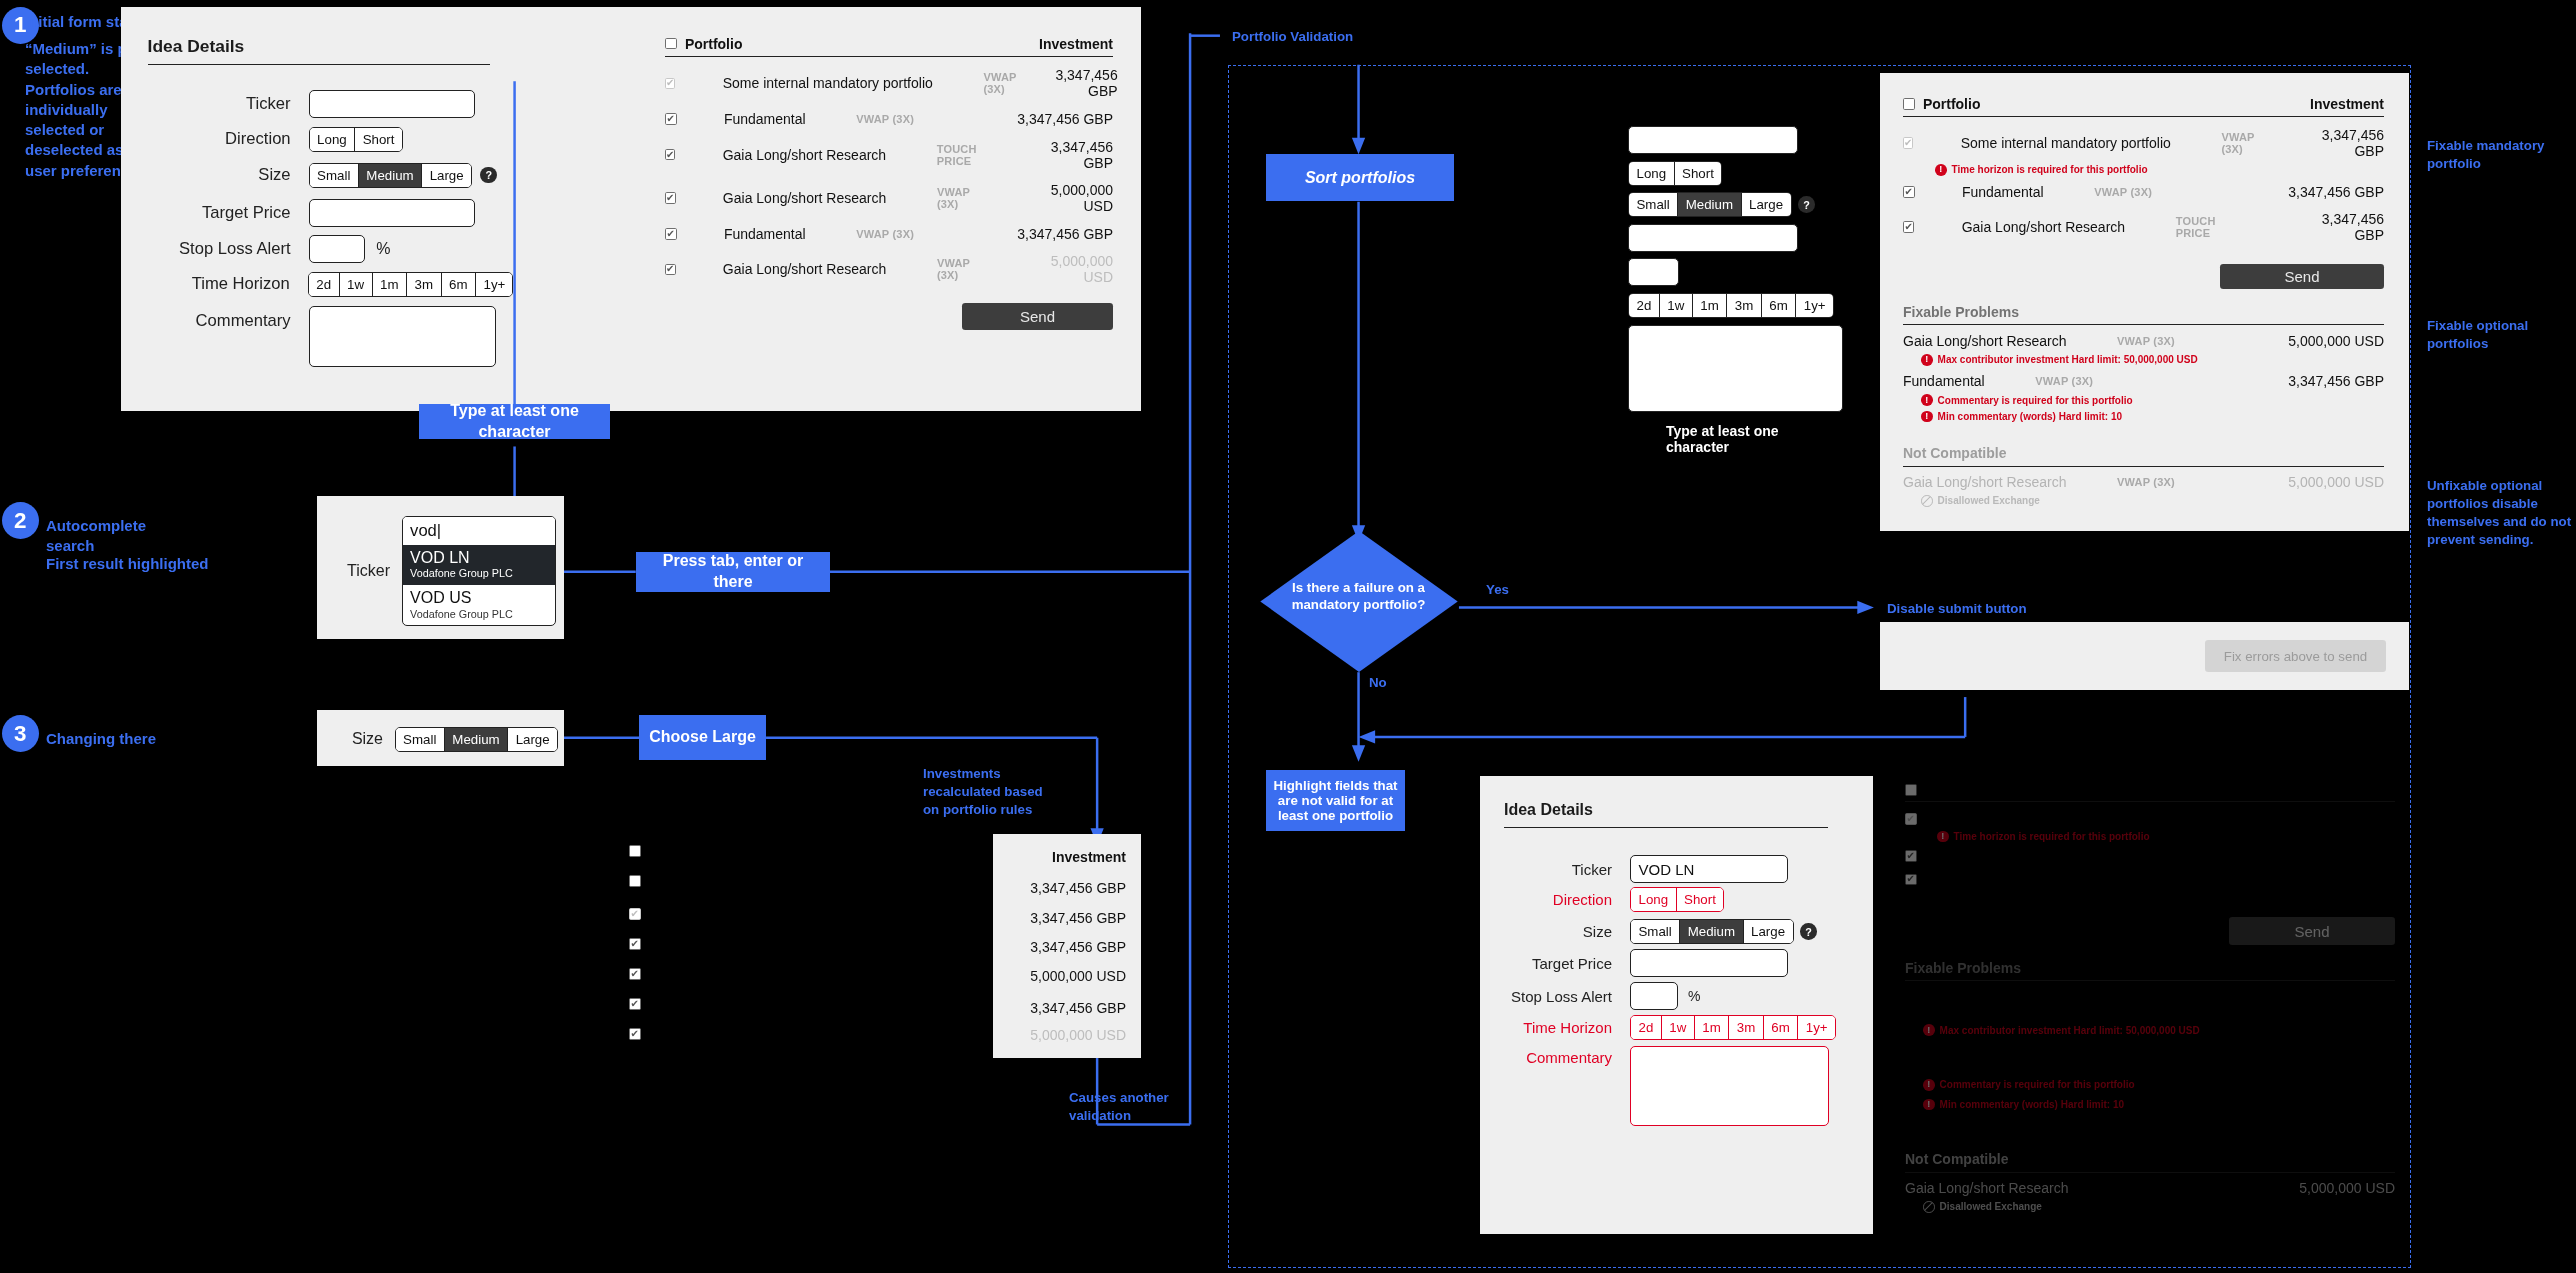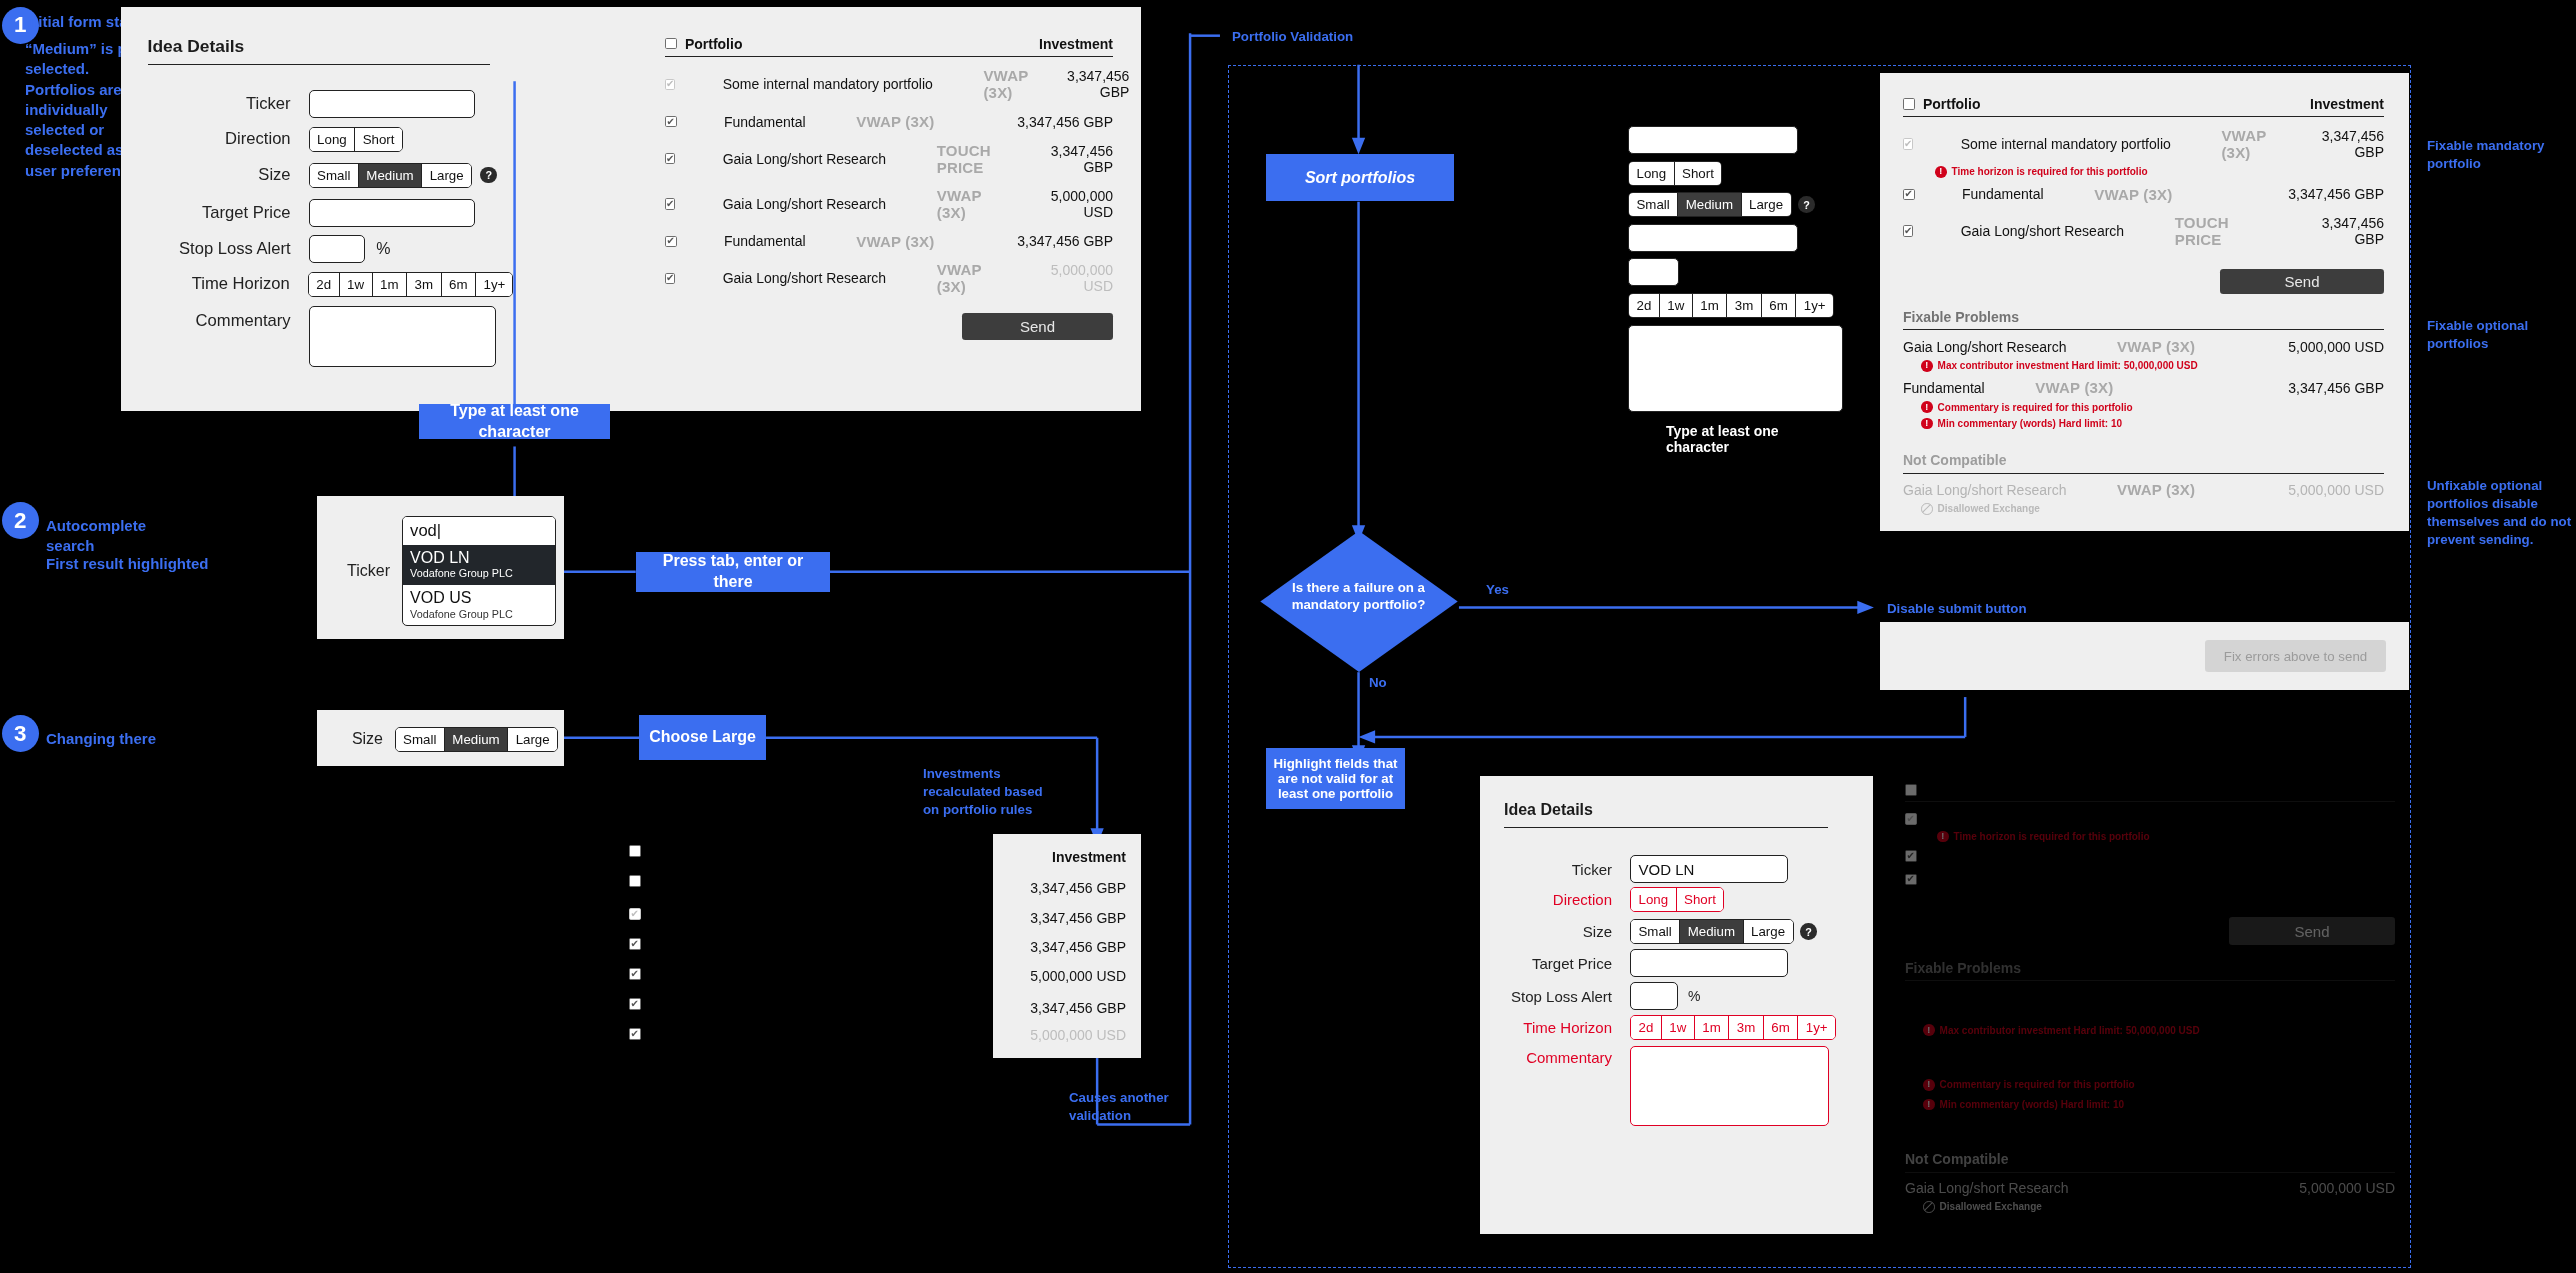--- a/index.html
+++ b/index.html
@@ -61,21 +61,21 @@
     width:16.6px; height:16.6px; border-radius:50%; background:#2b2b2b; color:#fff;
     font-size:10.8px; font-weight:bold; display:flex; align-items:center; justify-content:center;
   }
   .ta { background:#fff; border:1.2px solid #222; border-radius:5px; }
   .ta.err { border-color:#e00024; }
   .pct { font-size:16px; color:#222; }
   .phead { display:flex; align-items:center; font-size:14px; font-weight:bold; color:#111; padding-bottom:4.1px; }
   .prow { display:flex; align-items:center; font-size:14px; color:#111;gap:39px; }
   .prow.muted, .prow.muted .pinv, .prow.muted .pname { color:#b4b4b4; }
   .pname { flex:0 0 auto; }
-  .ptag { color:#a9a9a9; font-size:15px; font-weight:bold; letter-spacing:0.2px; }
+  .ptag { color:#a9a9a9; font-size:11px; font-weight:bold; letter-spacing:0.2px; }
   .pinv { margin-left:auto; font-size:14px; color:#111; text-align:right; }
   .pinv.dim { color:#bdbdbd; }
   .cbx { width:11.6px; height:11.6px; border:1.2px solid #6f6f6f; background:#fff; border-radius:1.7px;
          display:inline-flex; align-items:center; justify-content:center; font-size:10px; color:#555; line-height:1; }
   .cbx.checked { background:#fff; }
   .cbx.checked::after { content:"\2714"; color:#555; font-size:10px; }
   .cbx.lite { border-color:#c8c8c8; }
   .cbx.lite.checked::after { color:#bdbdbd; }
   .sendbtn {
     background:#3d3d3d; color:#e8e8e8; font-size:15px;
@@ -350,21 +350,21 @@
   <svg style="left:0; top:0; width:198px; height:141px;" viewBox="0 0 238 170">
     <polygon points="119,0 238,85 119,170 0,85" fill="#3b6ef0"></polygon>
   </svg>
   <div class="abs" style="left:18px; top:48px; width:161px; text-align:center; color:#fff; font-size:13.3px; font-weight:bold; line-height:1.3;">Is there a failure on a mandatory portfolio?</div>
 </div>
 <div class="abs ann-sm" style="left:1486px; top:581px;">Yes</div>
 <div class="abs ann-sm" style="left:1369px; top:674px;">No</div>
 
 <div class="abs ann-sm" style="left:1887px; top:600px;">Disable submit button</div>
 
-<div class="abs flowbox" style="left:1266px; top:748px; width:139px; height:61px; font-size:13.3px;">Highlight fields that are not valid for at least one portfolio</div>
+<div class="abs flowbox" style="left:1266px; top:770px; width:139px; height:61px; font-size:13.3px;">Highlight fields that are not valid for at least one portfolio</div>
 
 <div class="abs" style="left:1628px; top:126px; width:199px;">
   <div class="inp" style="width:170px;"></div>
   <div class="seg" style="margin-top:6.6px; width:auto; display:inline-flex;">
     <div>Long</div>
     <div>Short</div>
   </div>
   <div style="display:flex; align-items:center; margin-top:6.6px;">
     <div class="seg">
       <div>Small</div>

